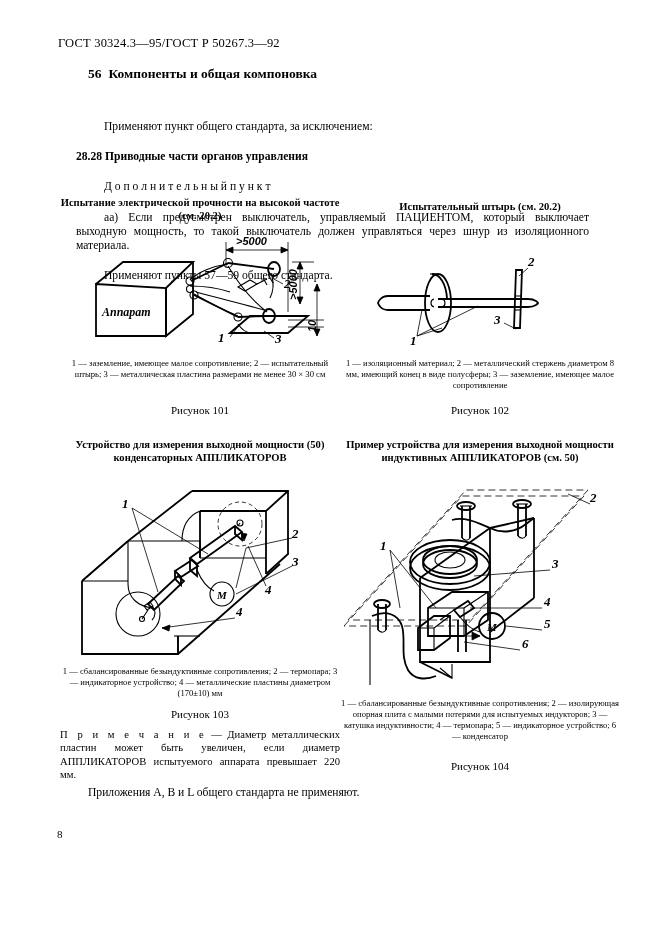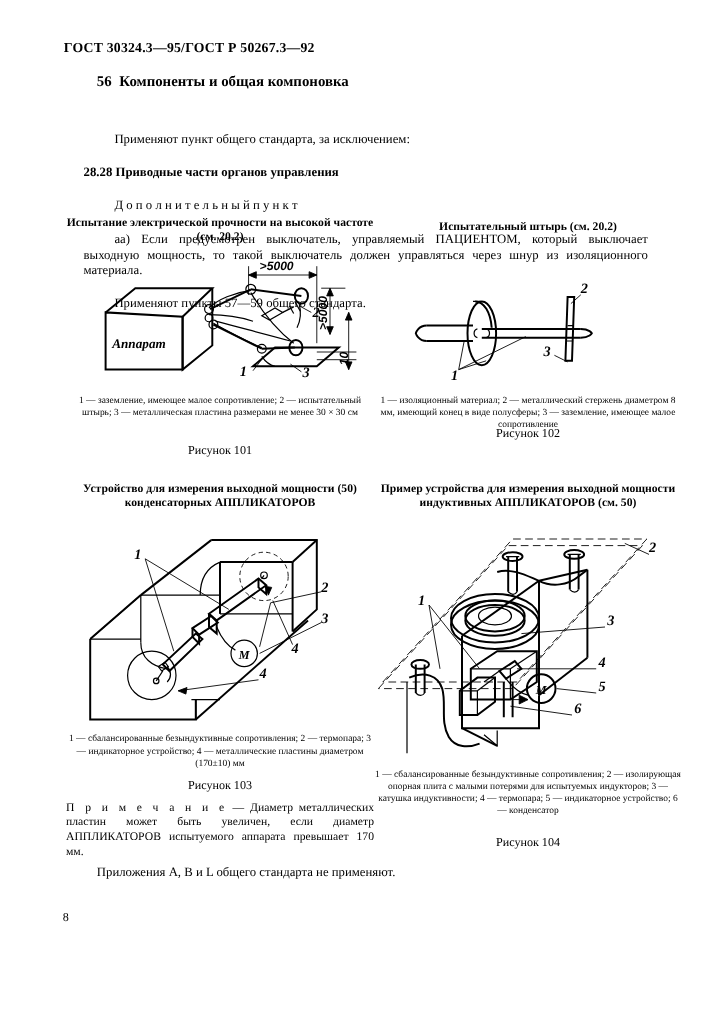--- a/index.html
+++ b/index.html
@@ -21,21 +21,21 @@
     width: 661px;
     height: 936px;
   }
 
   
   .std-header {
     position: absolute;
     left: 58px;
     top: 36px;
     font-size: 12.5px;
-    font-weight: bold;
+    font-weight: normal;
     letter-spacing: 0.2px;
     white-space: nowrap;
   }
 
   .section-title {
     position: absolute;
     left: 88px;
     top: 66px;
     font-size: 13.5px;
     font-weight: bold;
@@ -276,21 +276,21 @@
         <text class="lbl" x="40" y="97">1</text>
         <path class="ln-thin" d="M158,20 L149,28"></path>
         <text class="lbl" x="158" y="18">2</text>
         <path class="ln-thin" d="M134,75 L146,81"></path>
         <text class="lbl" x="124" y="76">3</text>
       </g>
     </svg>
   </div>
 
   <div class="caption" style="left:340px; top:358px; width:280px;">1 — изоляционный материал; 2 — металлический стержень диаметром 8 мм, имеющий конец в виде полусферы; 3 — заземление, имеющее малое сопротивление</div>
-  <div class="fig-number" style="left:340px; top:388px; width:280px;">Рисунок 102</div>
+  <div class="fig-number" style="left:340px; top:404px; width:280px;">Рисунок 102</div>
 
   <div class="fig-title" style="left:60px; top:438px; width:280px;">Устройство для измерения выходной мощности (50) конденсаторных АППЛИКАТОРОВ</div>
 
   <div class="fig-box" style="left:70px; top:486px;">
     <svg width="265" height="175" viewBox="0 0 265 175">
 
       <g>
         <path class="ln-thick" d="M12,95 L12,168 L108,168 L108,150"></path>
         <path class="ln-thick" d="M12,95 L58,55"></path>
         <path class="ln-thick" d="M108,168 L210,78"></path>
@@ -452,21 +452,21 @@
         <text class="lbl" x="182" y="168">6</text>
         <path class="ln-thin" d="M180,170 L124,162"></path>
       </g>
     </svg>
   </div>
 
   <div class="caption" style="left:340px; top:698px; width:280px; text-align:center;">1 — сбалансированные безындуктивные сопротивления; 2 — изолирующая опорная плита с малыми потерями для испытуемых индукторов; 3 — катушка индуктивности; 4 — термопара; 5 — индикаторное устройство; 6 — конденсатор</div>
   <div class="fig-number" style="left:340px; top:760px; width:280px;">Рисунок 104</div>
 
   <div class="note-block">
-    <span class="nt">П р и м е ч а н и е</span><span> — </span><span>Диаметр   металлических пластин может быть увеличен, если диаметр АППЛИКАТОРОВ испытуемого аппарата превышает 170 мм.</span>
+    <span class="nt">П р и м е ч а н и е</span><span> — </span><span>Диаметр   металлических пластин может быть увеличен, если диаметр АППЛИКАТОРОВ испытуемого аппарата превышает 220 мм.</span>
   </div>
 
   <div class="closing">
     <p>Приложения А, В и L общего стандарта не применяют.</p>
   </div>
 
   <div class="page-num">8</div>
 
 </div>
 

